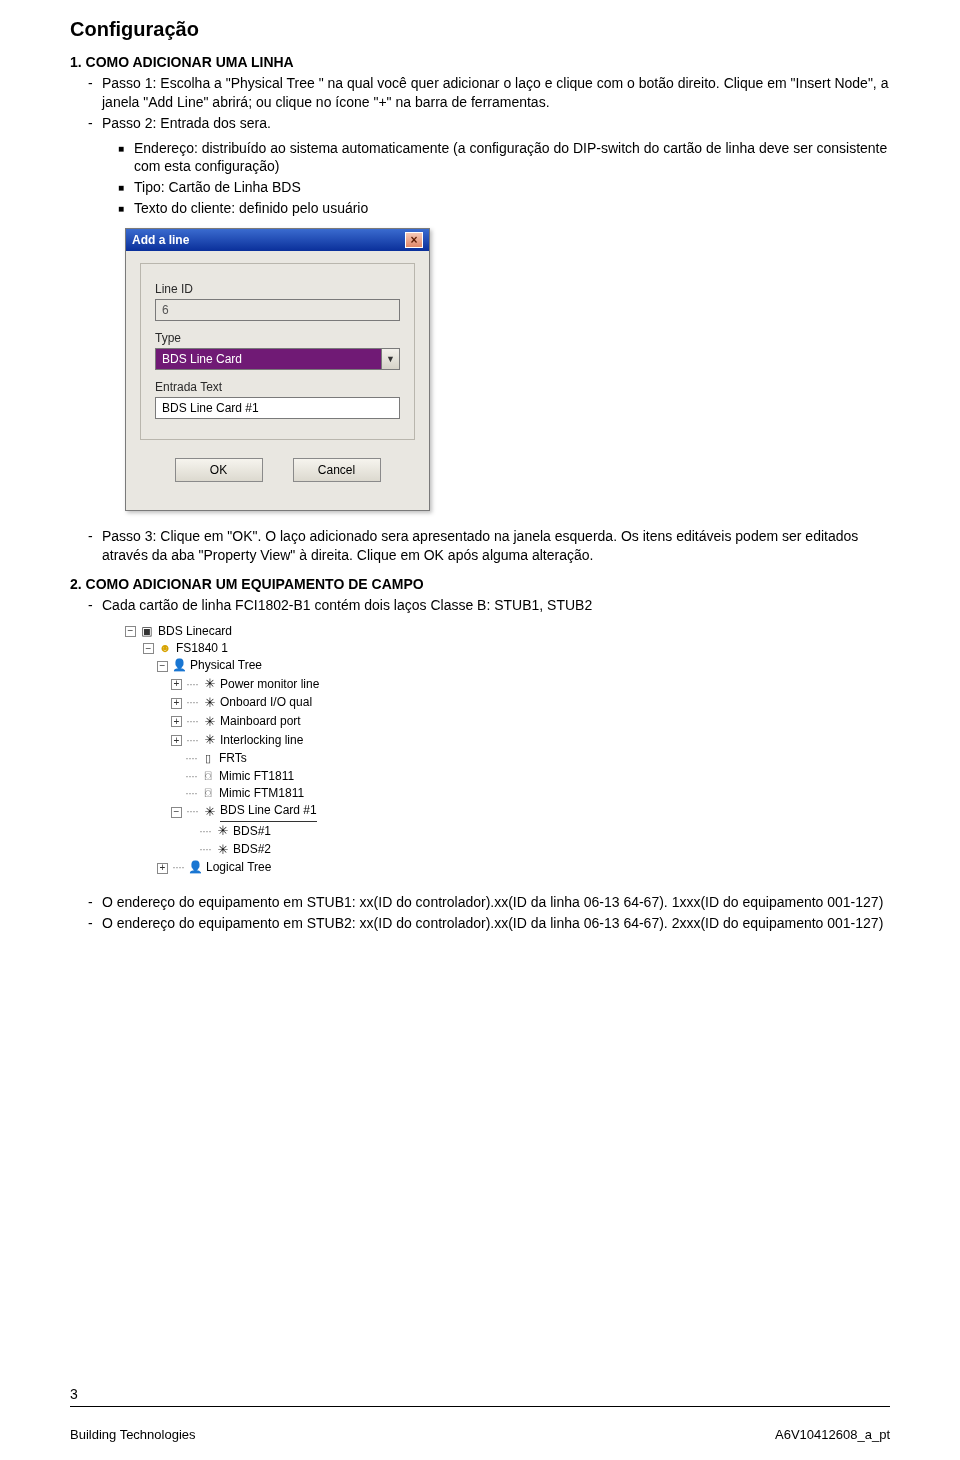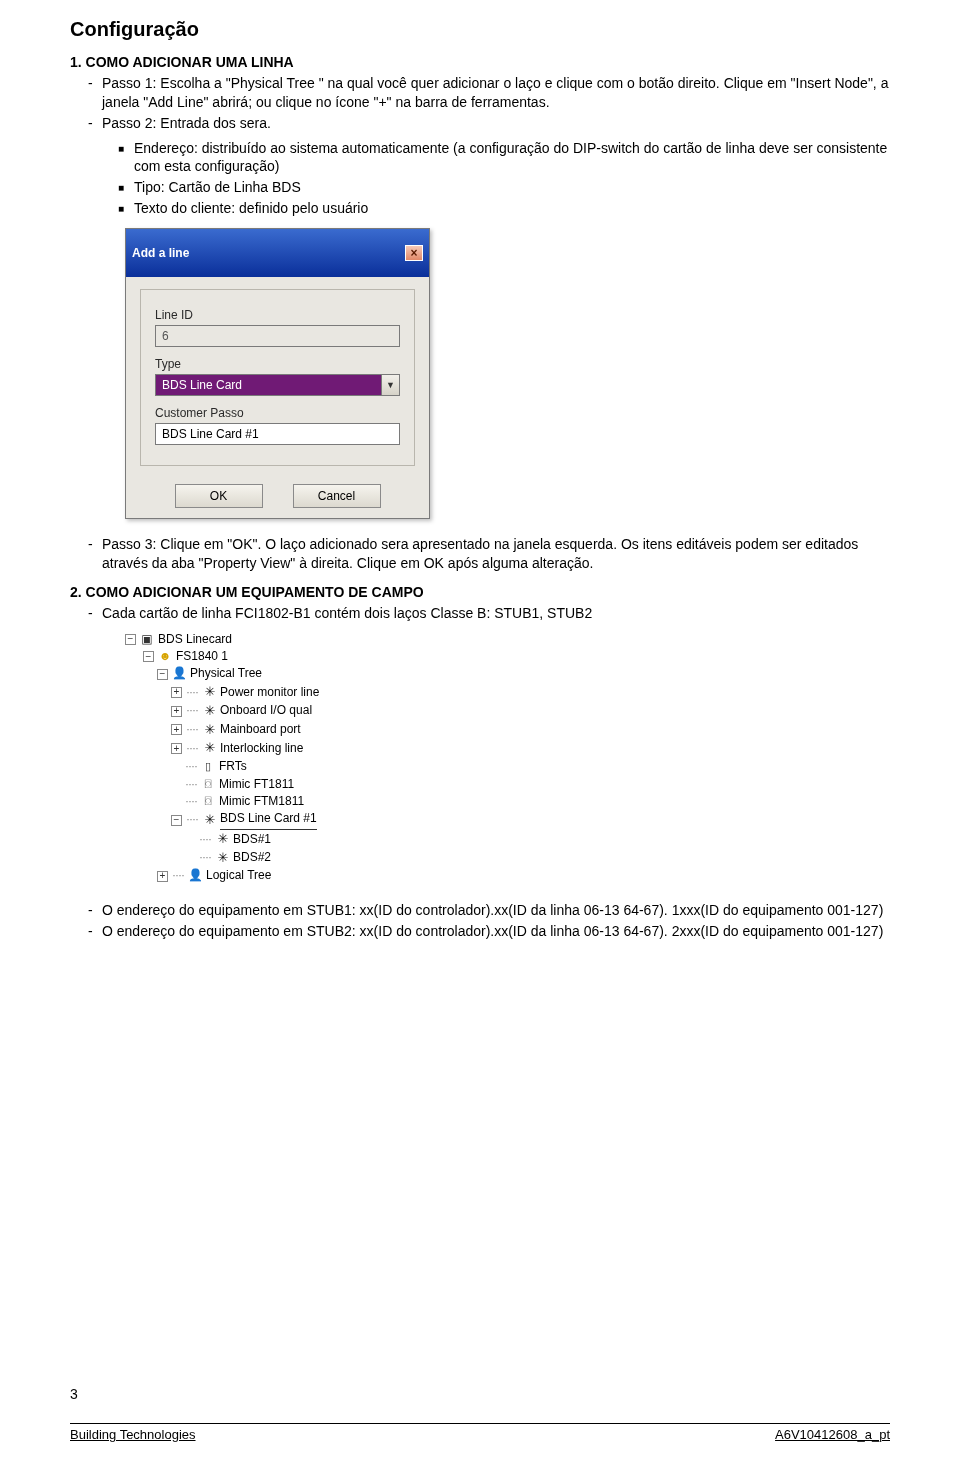--- a/index.html
+++ b/index.html
@@ -30,36 +30,36 @@
     margin: 8px 0 16px 55px;
     border: 1px solid #7a7a7a;
     background: #e9e7e1;
     box-shadow: 2px 2px 4px rgba(0,0,0,0.25);
     font-size: 12px;
     font-family: Tahoma, Arial, sans-serif;
   }
   .titlebar {
     background: linear-gradient(to bottom, #3a6bcf 0%, #0a2f9a 100%);
     color: #fff;
-    padding: 16px 6px;
+    padding: 3px 6px;
     display: flex;
     justify-content: space-between;
     align-items: center;
     font-weight: bold;
   }
   .close-box {
     width: 18px; height: 16px;
     background: linear-gradient(to bottom,#f6c9b7,#e28868);
     border: 1px solid #fff;
     color: #5a1a00;
     font-weight: bold;
     display: flex; align-items: center; justify-content: center;
     font-size: 12px;
   }
-  .dlg-body { padding: 12px 14px 10px 14px; }
+  .dlg-body { padding: 12px 14px 28px 14px; }
   .group {
     border: 1px solid #b9b6ad;
     padding: 16px 14px 20px 14px;
     background: #e9e7e1;
   }
   .field-label { margin: 10px 0 3px 0; color: #2a2a2a; }
   .field-label.first { margin-top: 2px; }
   .tf {
     width: 100%;
     height: 22px;
@@ -114,23 +114,22 @@
   .ic-box { color:#333; font-size:11px; }
   .ic-round { color:#444; }
   .underline-row { border-bottom:1px solid #333; display:inline-block; padding-bottom:1px; }
 
   
   .footer {
     position: absolute;
     bottom: 18px;
     left: 70px; right: 70px;
     border-top: 1px solid #000;
-    padding-top: 3px;
+    padding-top: 20px;
     font-size: 13px;
-    text-decoration: underline;
   }
   .footer-row { display:flex; justify-content:space-between; }
   .page-num { position:absolute; bottom: 58px; left:70px; font-size:14px; }
 </style>
 </head>
 <body>
 
 <h1 class="section">Configuração</h1>
 
 <div class="num-heading body-text">1. COMO ADICIONAR UMA LINHA</div>
@@ -151,21 +150,21 @@
   </div>
   <div class="dlg-body">
     <div class="group">
       <div class="field-label first">Line ID</div>
       <input class="tf disabled" readonly="" value="6" style="">
       <div class="field-label">Type</div>
       <div class="select-wrap">
         <input class="tf" readonly="" value="BDS Line Card" style="">
         <span class="select-arrow">▼</span>
       </div>
-      <div class="field-label">Customer Passo</div>
+      <div class="field-label">Entrada Text</div>
       <input class="tf" value="BDS Line Card #1" style="">
     </div>
     <div class="btn-row">
       <button class="btn">OK</button>
       <button class="btn">Cancel</button>
     </div>
   </div>
 </div>
 
 <ul class="dash-list body-text">

